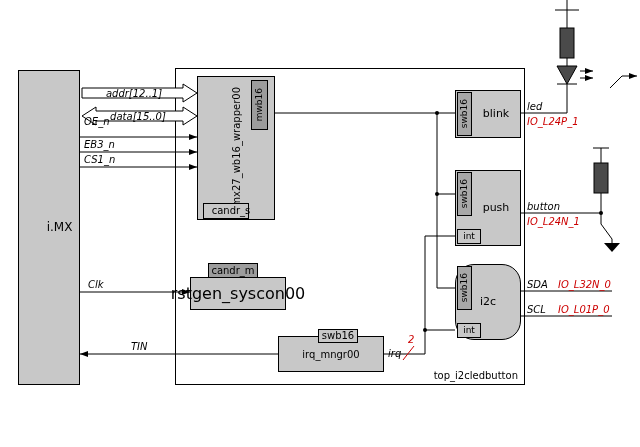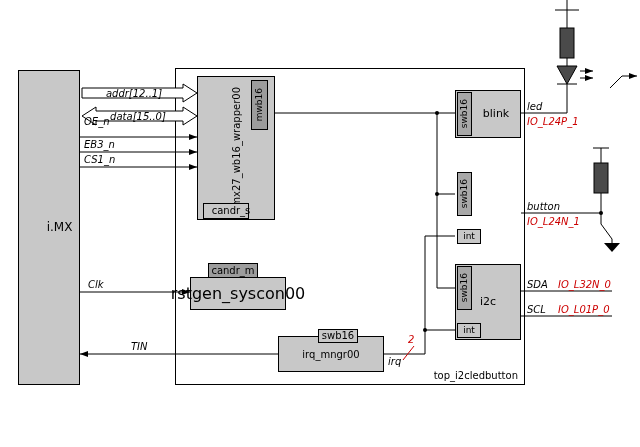--- a/index.html
+++ b/index.html
@@ -146,28 +146,31 @@
     <span>swb16</span>
   </div>
 
   <div class="block" style="left:455px; top:90px; width:66px; height:48px; padding-left:16px;">
     <span class="f11">blink</span>
   </div>
   <div class="tag mid" style="left:457px; top:92px; width:15px; height:44px;">
     <span class="vlabel f9">swb16</span>
   </div>
 
+  <div class="block" style="left:455px; top:170px; width:66px; height:76px; padding-left:16px;">
+    <span class="f11">push</span>
+  </div>
   <div class="tag mid" style="left:457px; top:172px; width:15px; height:44px;">
     <span class="vlabel f9">swb16</span>
   </div>
   <div class="tag" style="left:457px; top:229px; width:24px; height:15px;">
     <span class="f9">int</span>
   </div>
 
-  <div class="block" style="left:455px; top:264px; width:66px; height:76px; ">
+  <div class="block" style="left:455px; top:264px; width:66px; height:76px; border-radius:19px;">
     <span class="f11">i2c</span>
   </div>
   <div class="tag mid" style="left:457px; top:266px; width:15px; height:44px;">
     <span class="vlabel f9">swb16</span>
   </div>
   <div class="tag" style="left:457px; top:323px; width:24px; height:15px;">
     <span class="f9">int</span>
   </div>
 
   <svg class="layer arrows" width="640" height="447" viewBox="0 0 640 447">
@@ -177,21 +180,21 @@
 
   <div class="lbl center" style="left:88px; top:88px; width:92px;">addr[12..1]</div>
   <div class="lbl center" style="left:94px; top:111px; width:88px;">data[15..0]</div>
 
   <div class="lbl" style="left:84px; top:116px;">OE_n</div>
   <div class="lbl" style="left:84px; top:139px;">EB3_n</div>
   <div class="lbl" style="left:84px; top:154px;">CS1_n</div>
   <div class="lbl" style="left:88px; top:279px;">Clk</div>
   <div class="lbl" style="left:84px; top:341px;margin-left:47px;">TIN</div>
 
-  <div class="lbl" style="left:388px; top:356px;text-align:center;">irq</div>
+  <div class="lbl" style="left:388px; top:348px;text-align:center;">irq</div>
   <div class="lbl red" style="left:408px; top:334px;">2</div>
 
   <div class="lbl" style="left:527px; top:101px;">led</div>
   <div class="lbl red" style="left:527px; top:116px;">IO_L24P_1</div>
 
   <div class="lbl" style="left:527px; top:201px;">button</div>
   <div class="lbl red" style="left:527px; top:216px;">IO_L24N_1</div>
 
   <div class="lbl" style="left:527px; top:279px;text-align:center;">SDA</div>
   <div class="lbl red" style="left:558px; top:279px;">IO_L32N_0</div>

